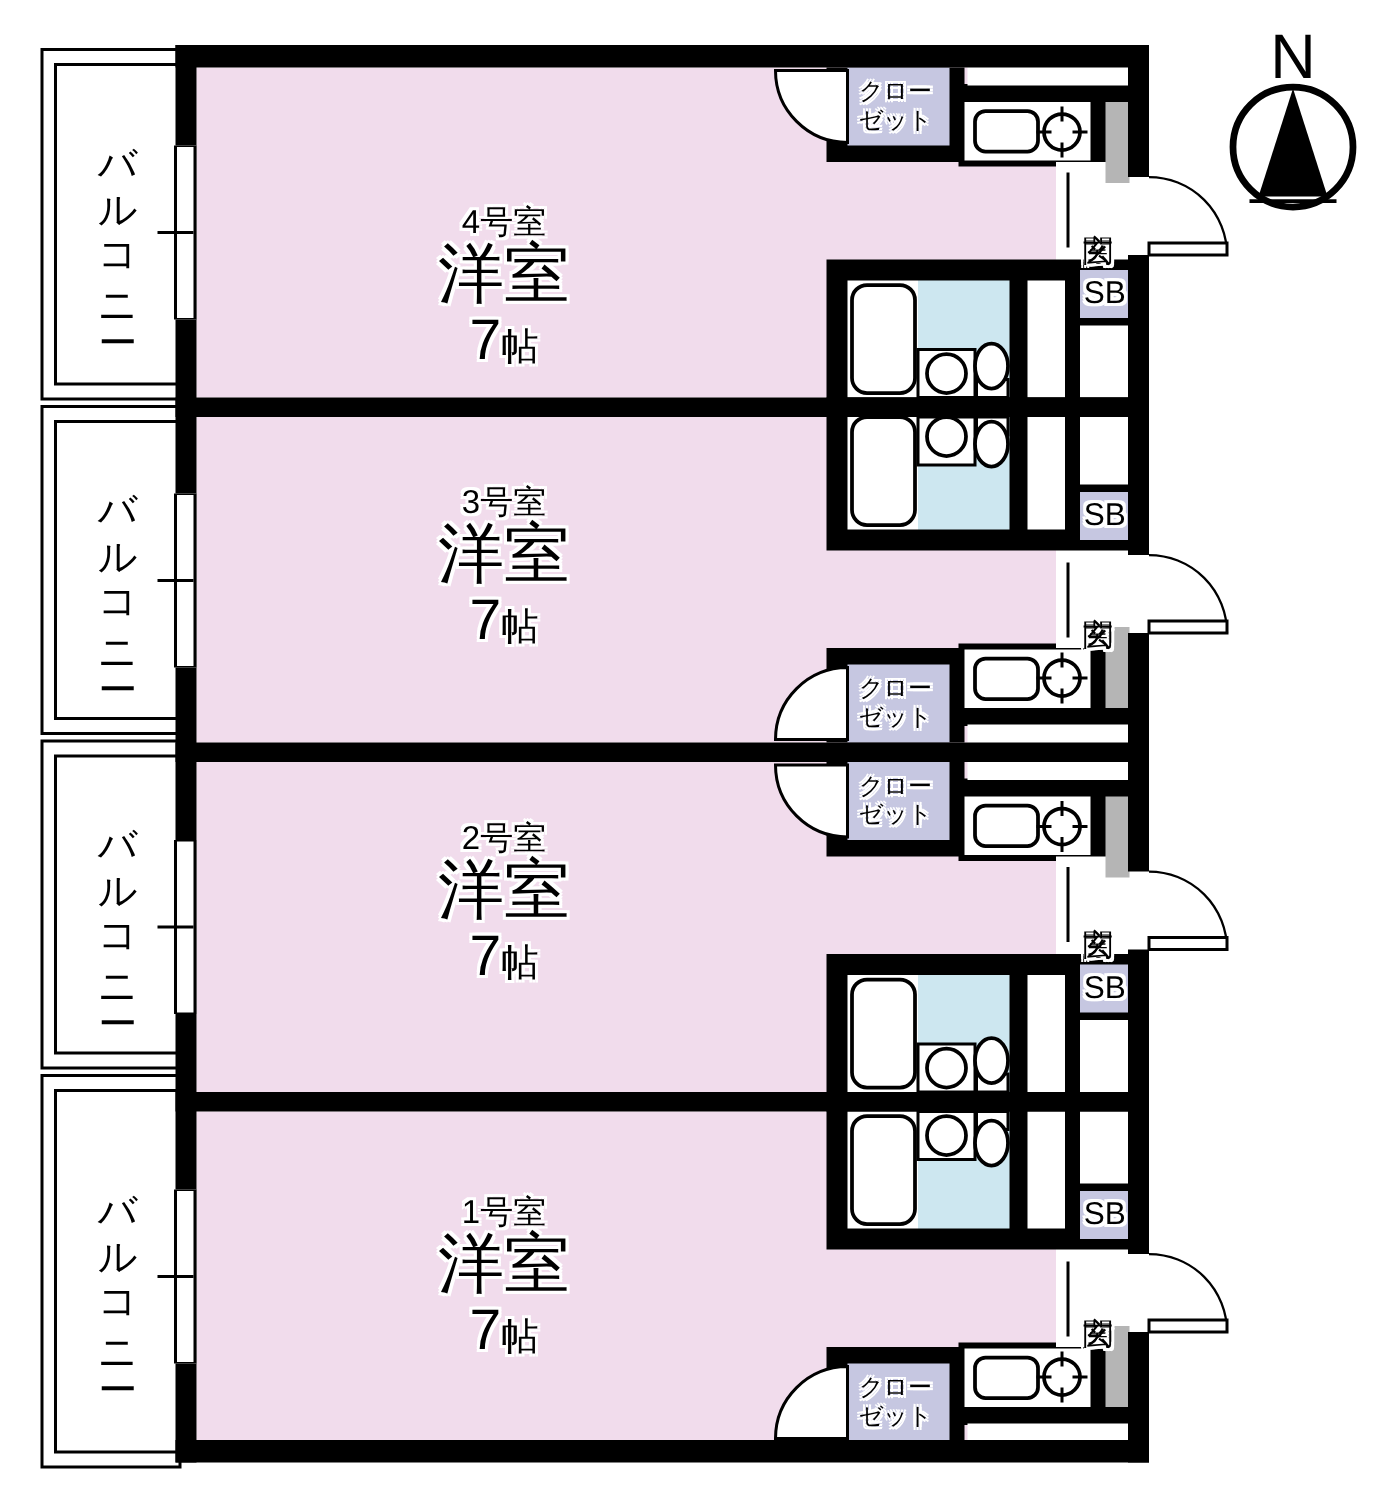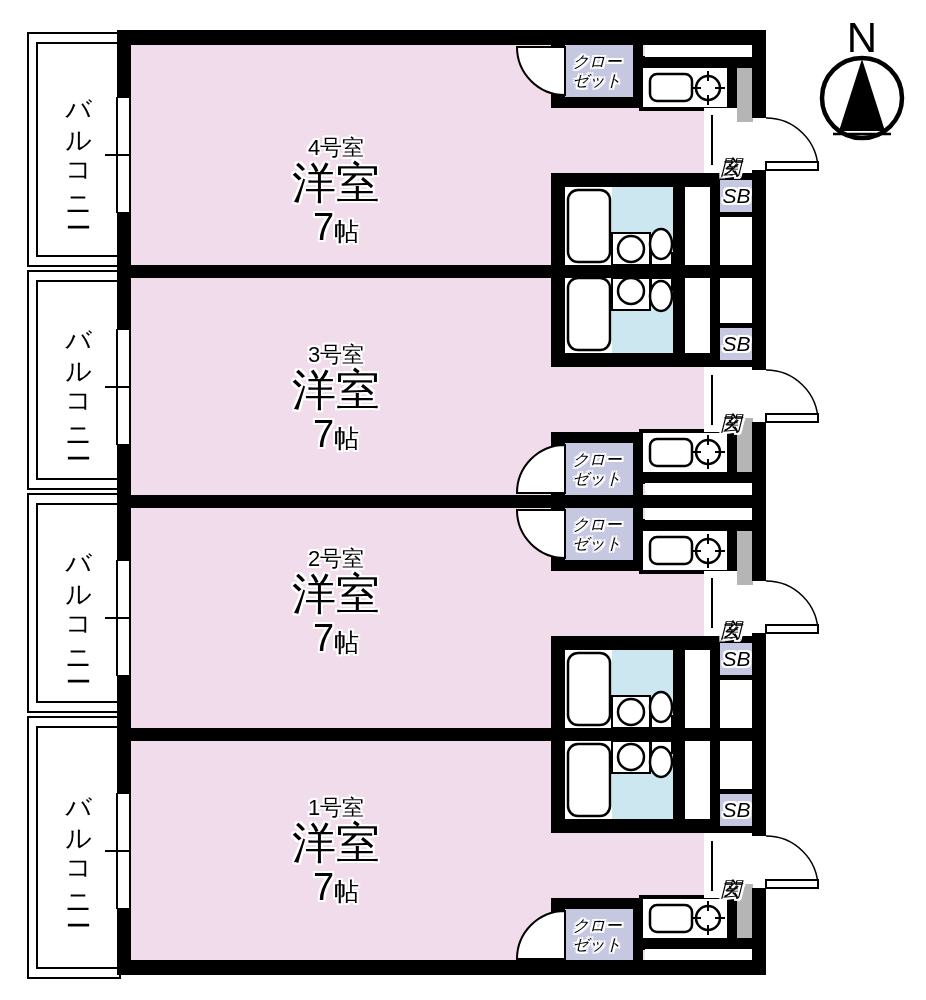--- a/index.html
+++ b/index.html
@@ -13,21 +13,21 @@
   .room{background:var(--c-room);}
   .closetc{background:var(--c-closet);}
   .bathc{background:var(--c-bath);}
   .grayc{background:var(--c-gray);}
   
   .z-room{z-index:10;}
   .z-box{z-index:20;}
   .z-wall{z-index:30;}
   .z-win{z-index:34;}
   .z-fx{z-index:40;}
-  .z-lbl{z-index:50;font-style:italic;}
+  .z-lbl{z-index:50;}
   
   .balcony{position:absolute;left:27px;width:90px;border:2px solid #000;background:#fff;z-index:5;}
   .balcony-inner{position:absolute;left:7px;top:8px;bottom:8px;right:-4px;border:2px solid #000;background:#fff;display:flex;align-items:center;justify-content:center;}
   .balcony-label{writing-mode:vertical-rl;text-orientation:mixed;font-size:26px;letter-spacing:4px;font-weight:500;}
   
   .lbl{color:#000;text-shadow:-2px 0 0 #fff,2px 0 0 #fff,0 -2px 0 #fff,0 2px 0 #fff,-2px -2px 0 #fff,2px 2px 0 #fff,-2px 2px 0 #fff,2px -2px 0 #fff;}
   
   .room-label{position:absolute;left:226px;width:220px;height:124px;display:flex;flex-direction:column;align-items:center;justify-content:center;z-index:50;}
   .room-label .num{font-size:22px;line-height:1.05;font-weight:500;}
   .room-label .type{font-size:44px;line-height:1.1;font-weight:500;}
@@ -180,21 +180,21 @@
   <div class="abs wallc z-wall" style="left:752px;top:888px;width:14px;height:87px;"></div>
   <div class="abs wallc z-wall" style="left:117px;top:265px;width:649px;height:13px;"></div>
   <div class="abs wallc z-wall" style="left:117px;top:495px;width:649px;height:13px;"></div>
   <div class="abs wallc z-wall" style="left:117px;top:728px;width:649px;height:13px;"></div>
 
   <div class="room-label" style="top:93px;margin-top:36px;">
     <div class="lbl num">4号室</div>
     <div class="lbl type">洋室</div>
     <div class="lbl size"><span>7</span><span class="unit">帖</span></div>
   </div>
-  <div class="room-label" style="top:336px;">
+  <div class="room-label" style="top:316px;">
     <div class="lbl num">3号室</div>
     <div class="lbl type">洋室</div>
     <div class="lbl size"><span>7</span><span class="unit">帖</span></div>
   </div>
   <div class="room-label" style="top:540px;">
     <div class="lbl num">2号室</div>
     <div class="lbl type">洋室</div>
     <div class="lbl size"><span>7</span><span class="unit">帖</span></div>
   </div>
   <div class="room-label" style="top:789px;">

